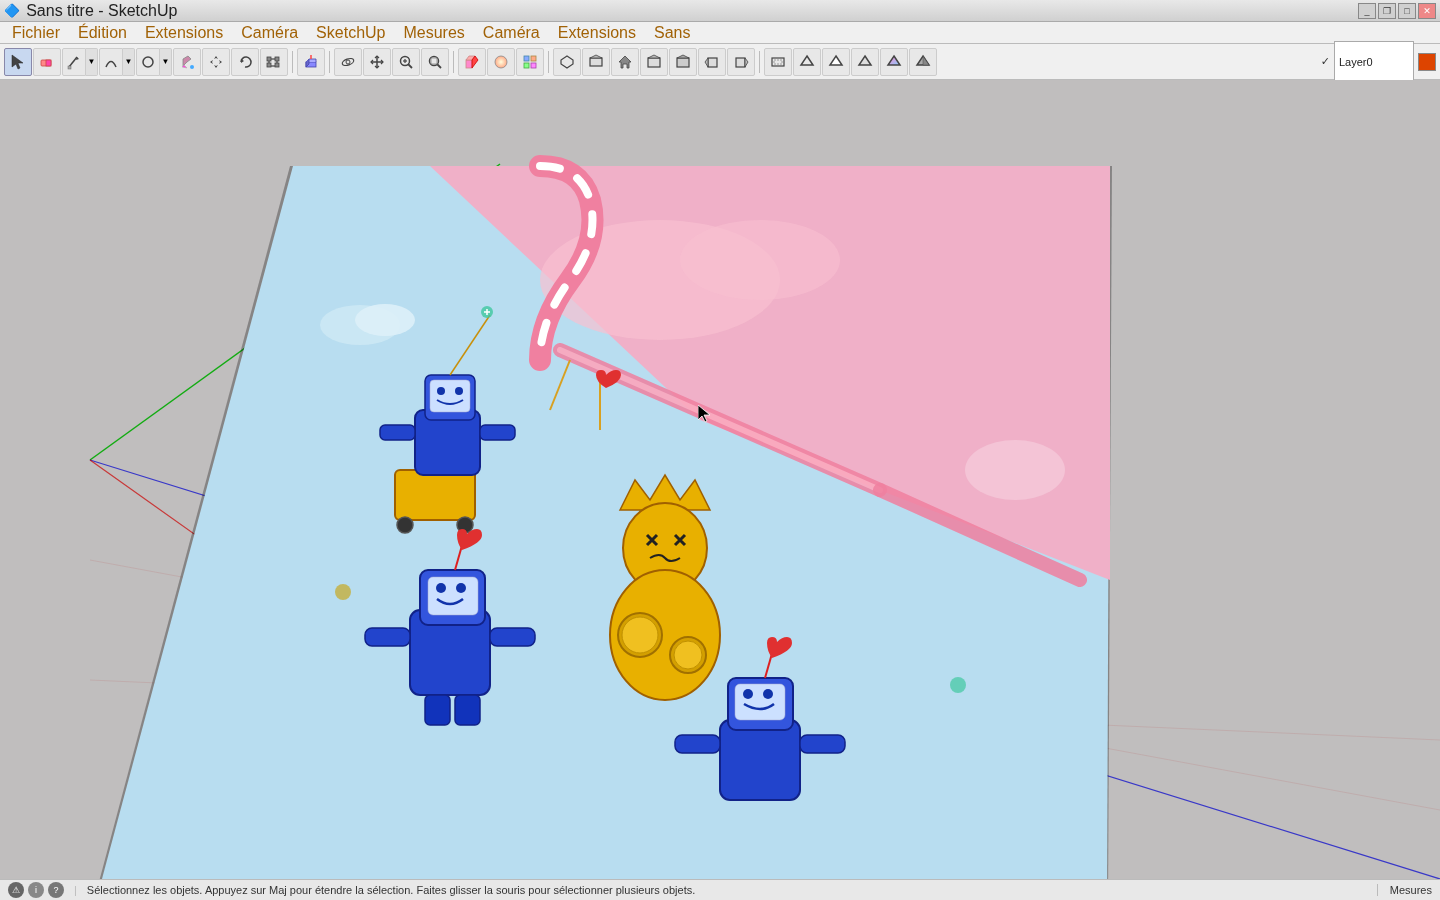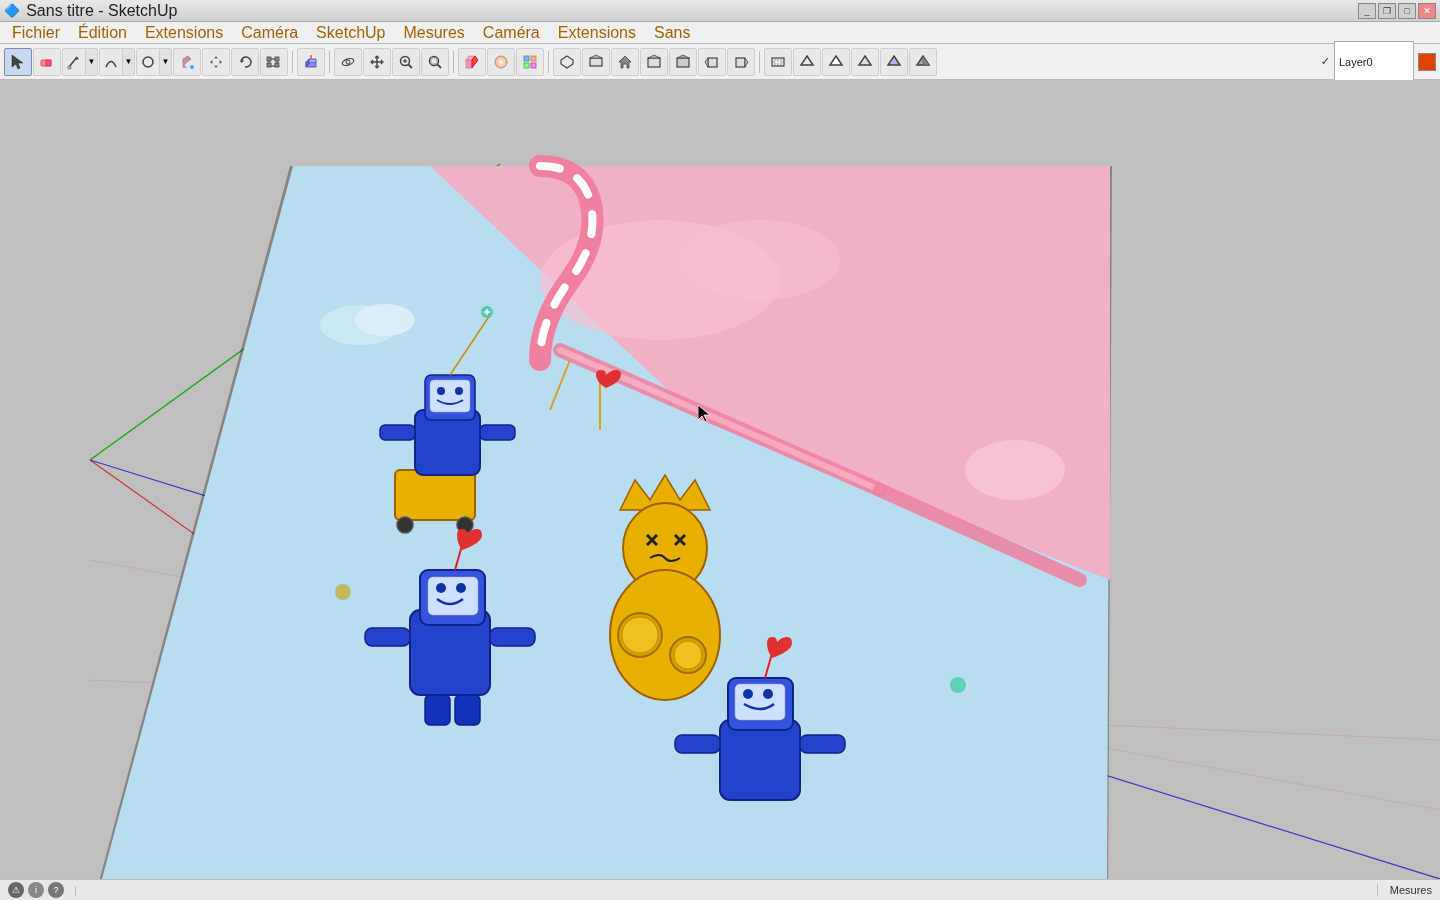--- a/index.html
+++ b/index.html
@@ -629,14 +629,15 @@
   </div>
 </div>
 
 <div id="status-bar">
   <div id="status-icons">
     <div class="status-icon" style="background:#666;width:16px;height:16px;font-size:9px;">⚠</div>
     <div class="status-icon info" style="background:#888;width:16px;height:16px;border-radius:50%;font-size:9px;display:flex;align-items:center;justify-content:center;">i</div>
     <div class="status-icon question" style="background:#777;width:16px;height:16px;border-radius:50%;font-size:9px;display:flex;align-items:center;justify-content:center;">?</div>
   </div>
   <span style="color:#bbb;margin:0 4px;">|</span>
+  <span id="status-text">Sélectionnez les objets. Appuyez sur Maj pour étendre la sélection. Faites glisser la souris pour sélectionner plusieurs objets.</span>
   <span id="measures-label" style="margin-left:auto;color:#333;font-size:11px;border-left:1px solid #bbb;padding-left:12px;">Mesures</span>
 </div>
 
 </body></html>

